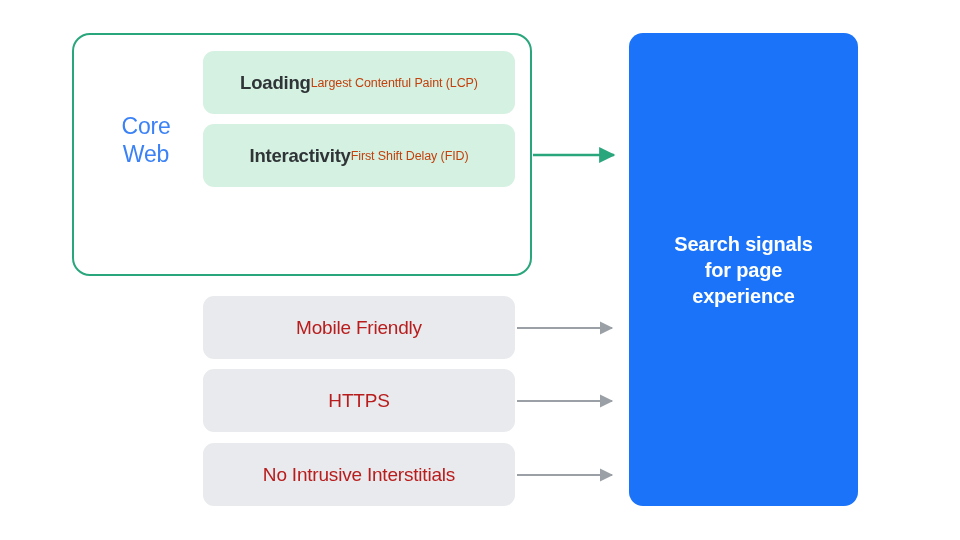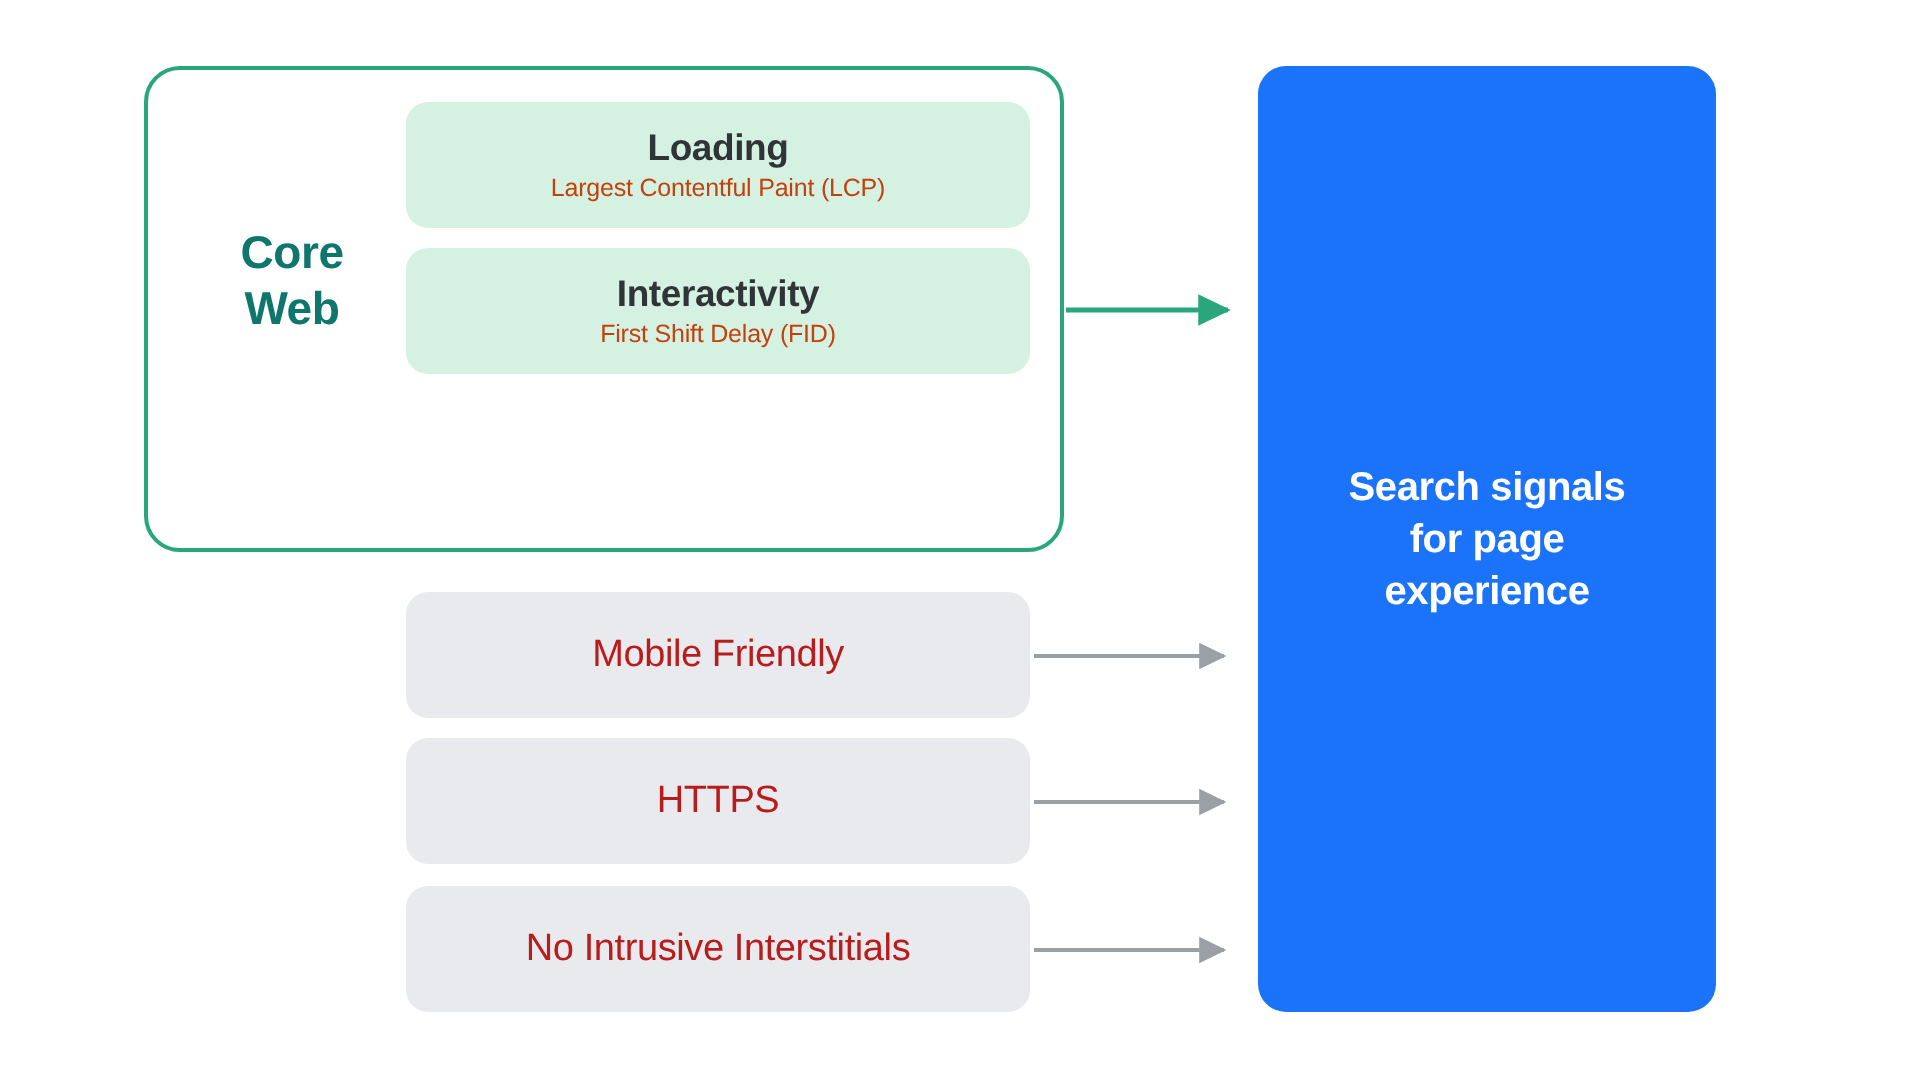--- a/index.html
+++ b/index.html
@@ -27,37 +27,37 @@
     border: 2px solid #2aa67c;
     border-radius: 18px;
     background: transparent;
   }
   #cwv-label {
     position: absolute;
     left: 98px;
     top: 112px;
     width: 96px;
     text-align: center;
-    color: #0f766e;
-    font-weight: bold;
+    color: #3b82f6;
+    font-weight: normal;
     font-size: 23px;
     line-height: 28px;
     letter-spacing: -0.2px;
   }
 
   
   .vital-card {
     position: absolute;
     left: 203px;
     width: 312px;
     height: 63px;
     background: #d5f1e2;
     border-radius: 11px;
     display: flex;
-    flex-direction: column;
+    flex-direction: row;
     align-items: center;
     justify-content: center;
   }
   #vital-0 { top: 51px; }
   #vital-1 { top: 124px; }
   #vital-2 { top: 198px; }
   .vital-title {
     color: #2f3437;
     font-size: 18.5px;
     font-weight: bold;

